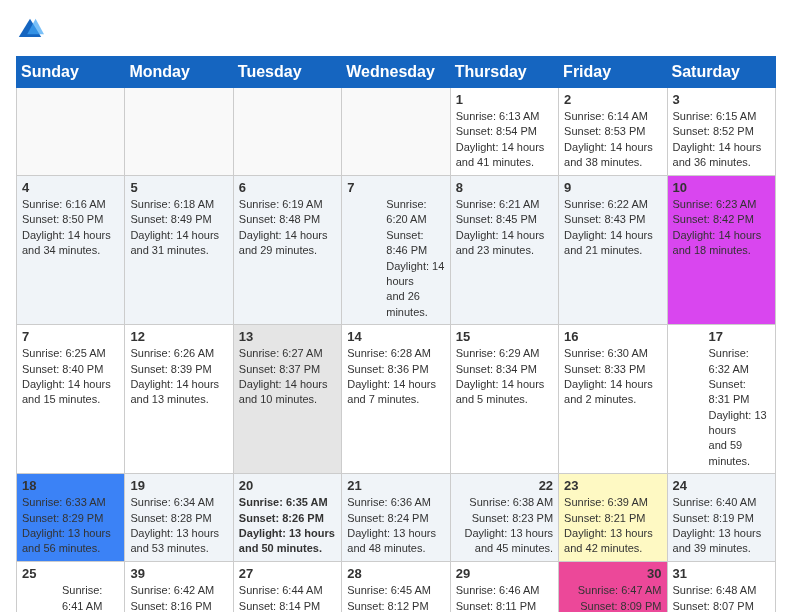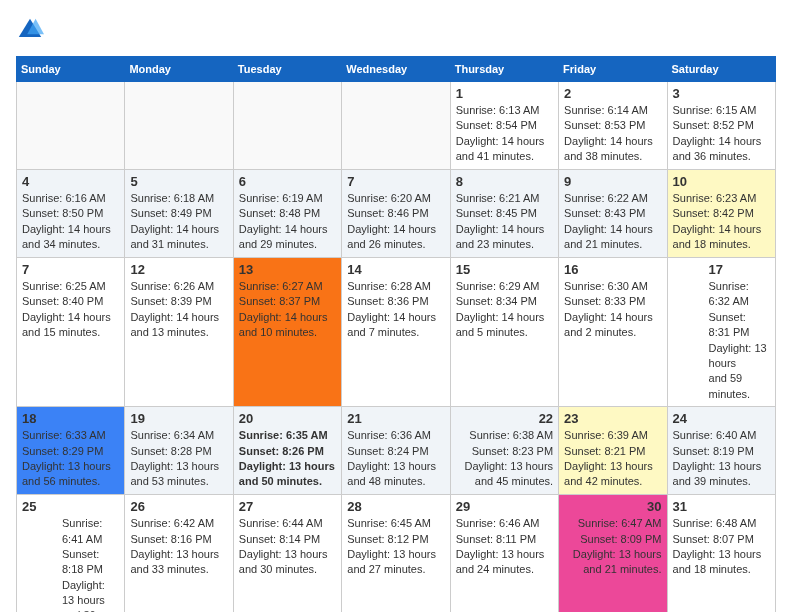--- a/index.html
+++ b/index.html
@@ -47,21 +47,21 @@
     .calendar {
       width: 100%;
       border-collapse: collapse;
       font-size: 11px;
     }
     .calendar th {
       background: #1565c0;
       color: #fff;
       padding: 6px 4px;
       text-align: left;
-      font-size: 11px;
+      font-size: 16px;
       font-weight: bold;
       border: 1px solid #1565c0;
     }
     .calendar td {
       border: 1px solid #ccc;
       vertical-align: top;
       padding: 4px 5px;
       width: calc(100% / 7);
       height: 88px;
       color: #333;
@@ -157,40 +157,40 @@
         </td>
         <td style="background: rgb(240, 244, 248);">
           <div class="day-num">6</div>
           <div style="white-space: pre-line; line-height: 1.4;">Sunrise: 6:19 AM
 Sunset: 8:48 PM
 Daylight: 14 hours
 and 29 minutes.</div>
         </td>
         <td style="background: rgb(240, 244, 248);">
           <div class="day-num">7</div>
-          <div style="white-space: pre-line; line-height: 1.4;">Sunrise: 6:20 AM
+          <div style="white-space: pre-line; line-height: 1.4; margin-left: 39px;">Sunrise: 6:20 AM
 Sunset: 8:46 PM
 Daylight: 14 hours
 and 26 minutes.</div>
         </td>
         <td style="background: rgb(240, 244, 248);">
           <div class="day-num">8</div>
           <div style="white-space: pre-line; line-height: 1.4;">Sunrise: 6:21 AM
 Sunset: 8:45 PM
 Daylight: 14 hours
 and 23 minutes.</div>
         </td>
         <td style="background: rgb(240, 244, 248);">
           <div class="day-num">9</div>
           <div style="white-space: pre-line; line-height: 1.4;">Sunrise: 6:22 AM
 Sunset: 8:43 PM
 Daylight: 14 hours
 and 21 minutes.</div>
         </td>
-        <td style="background: #fef9c3;">
+        <td style="background: #d946ef;">
           <div class="day-num">10</div>
           <div style="white-space: pre-line; line-height: 1.4;">Sunrise: 6:23 AM
 Sunset: 8:42 PM
 Daylight: 14 hours
 and 18 minutes.</div>
         </td>
       </tr>
       <tr>
         <td style="background: rgb(255, 255, 255);">
           <div class="day-num">7</div>
@@ -199,21 +199,21 @@
 Daylight: 14 hours
 and 15 minutes.</div>
         </td>
         <td style="background: rgb(255, 255, 255);">
           <div class="day-num">12</div>
           <div style="white-space: pre-line; line-height: 1.4;">Sunrise: 6:26 AM
 Sunset: 8:39 PM
 Daylight: 14 hours
 and 13 minutes.</div>
         </td>
-        <td style="background: #f97316;">
+        <td style="background: #e5e5e5;">
           <div class="day-num">13</div>
           <div style="white-space: pre-line; line-height: 1.4;">Sunrise: 6:27 AM
 Sunset: 8:37 PM
 Daylight: 14 hours
 and 10 minutes.</div>
         </td>
         <td style="background: rgb(255, 255, 255);">
           <div class="day-num">14</div>
           <div style="white-space: pre-line; line-height: 1.4;">Sunrise: 6:28 AM
 Sunset: 8:36 PM
@@ -295,21 +295,21 @@
       </tr>
       <tr>
         <td style="background: rgb(255, 255, 255);">
           <div class="day-num">25</div>
           <div style="white-space: pre-line; line-height: 1.4; margin-left: 40px;">Sunrise: 6:41 AM
 Sunset: 8:18 PM
 Daylight: 13 hours
 and 36 minutes.</div>
         </td>
         <td style="background: rgb(255, 255, 255);">
-          <div class="day-num">26</div>
+          <div class="day-num">39</div>
           <div style="white-space: pre-line; line-height: 1.4;">Sunrise: 6:42 AM
 Sunset: 8:16 PM
 Daylight: 13 hours
 and 33 minutes.</div>
         </td>
         <td style="background: rgb(255, 255, 255);">
           <div class="day-num">27</div>
           <div style="white-space: pre-line; line-height: 1.4;">Sunrise: 6:44 AM
 Sunset: 8:14 PM
 Daylight: 13 hours

